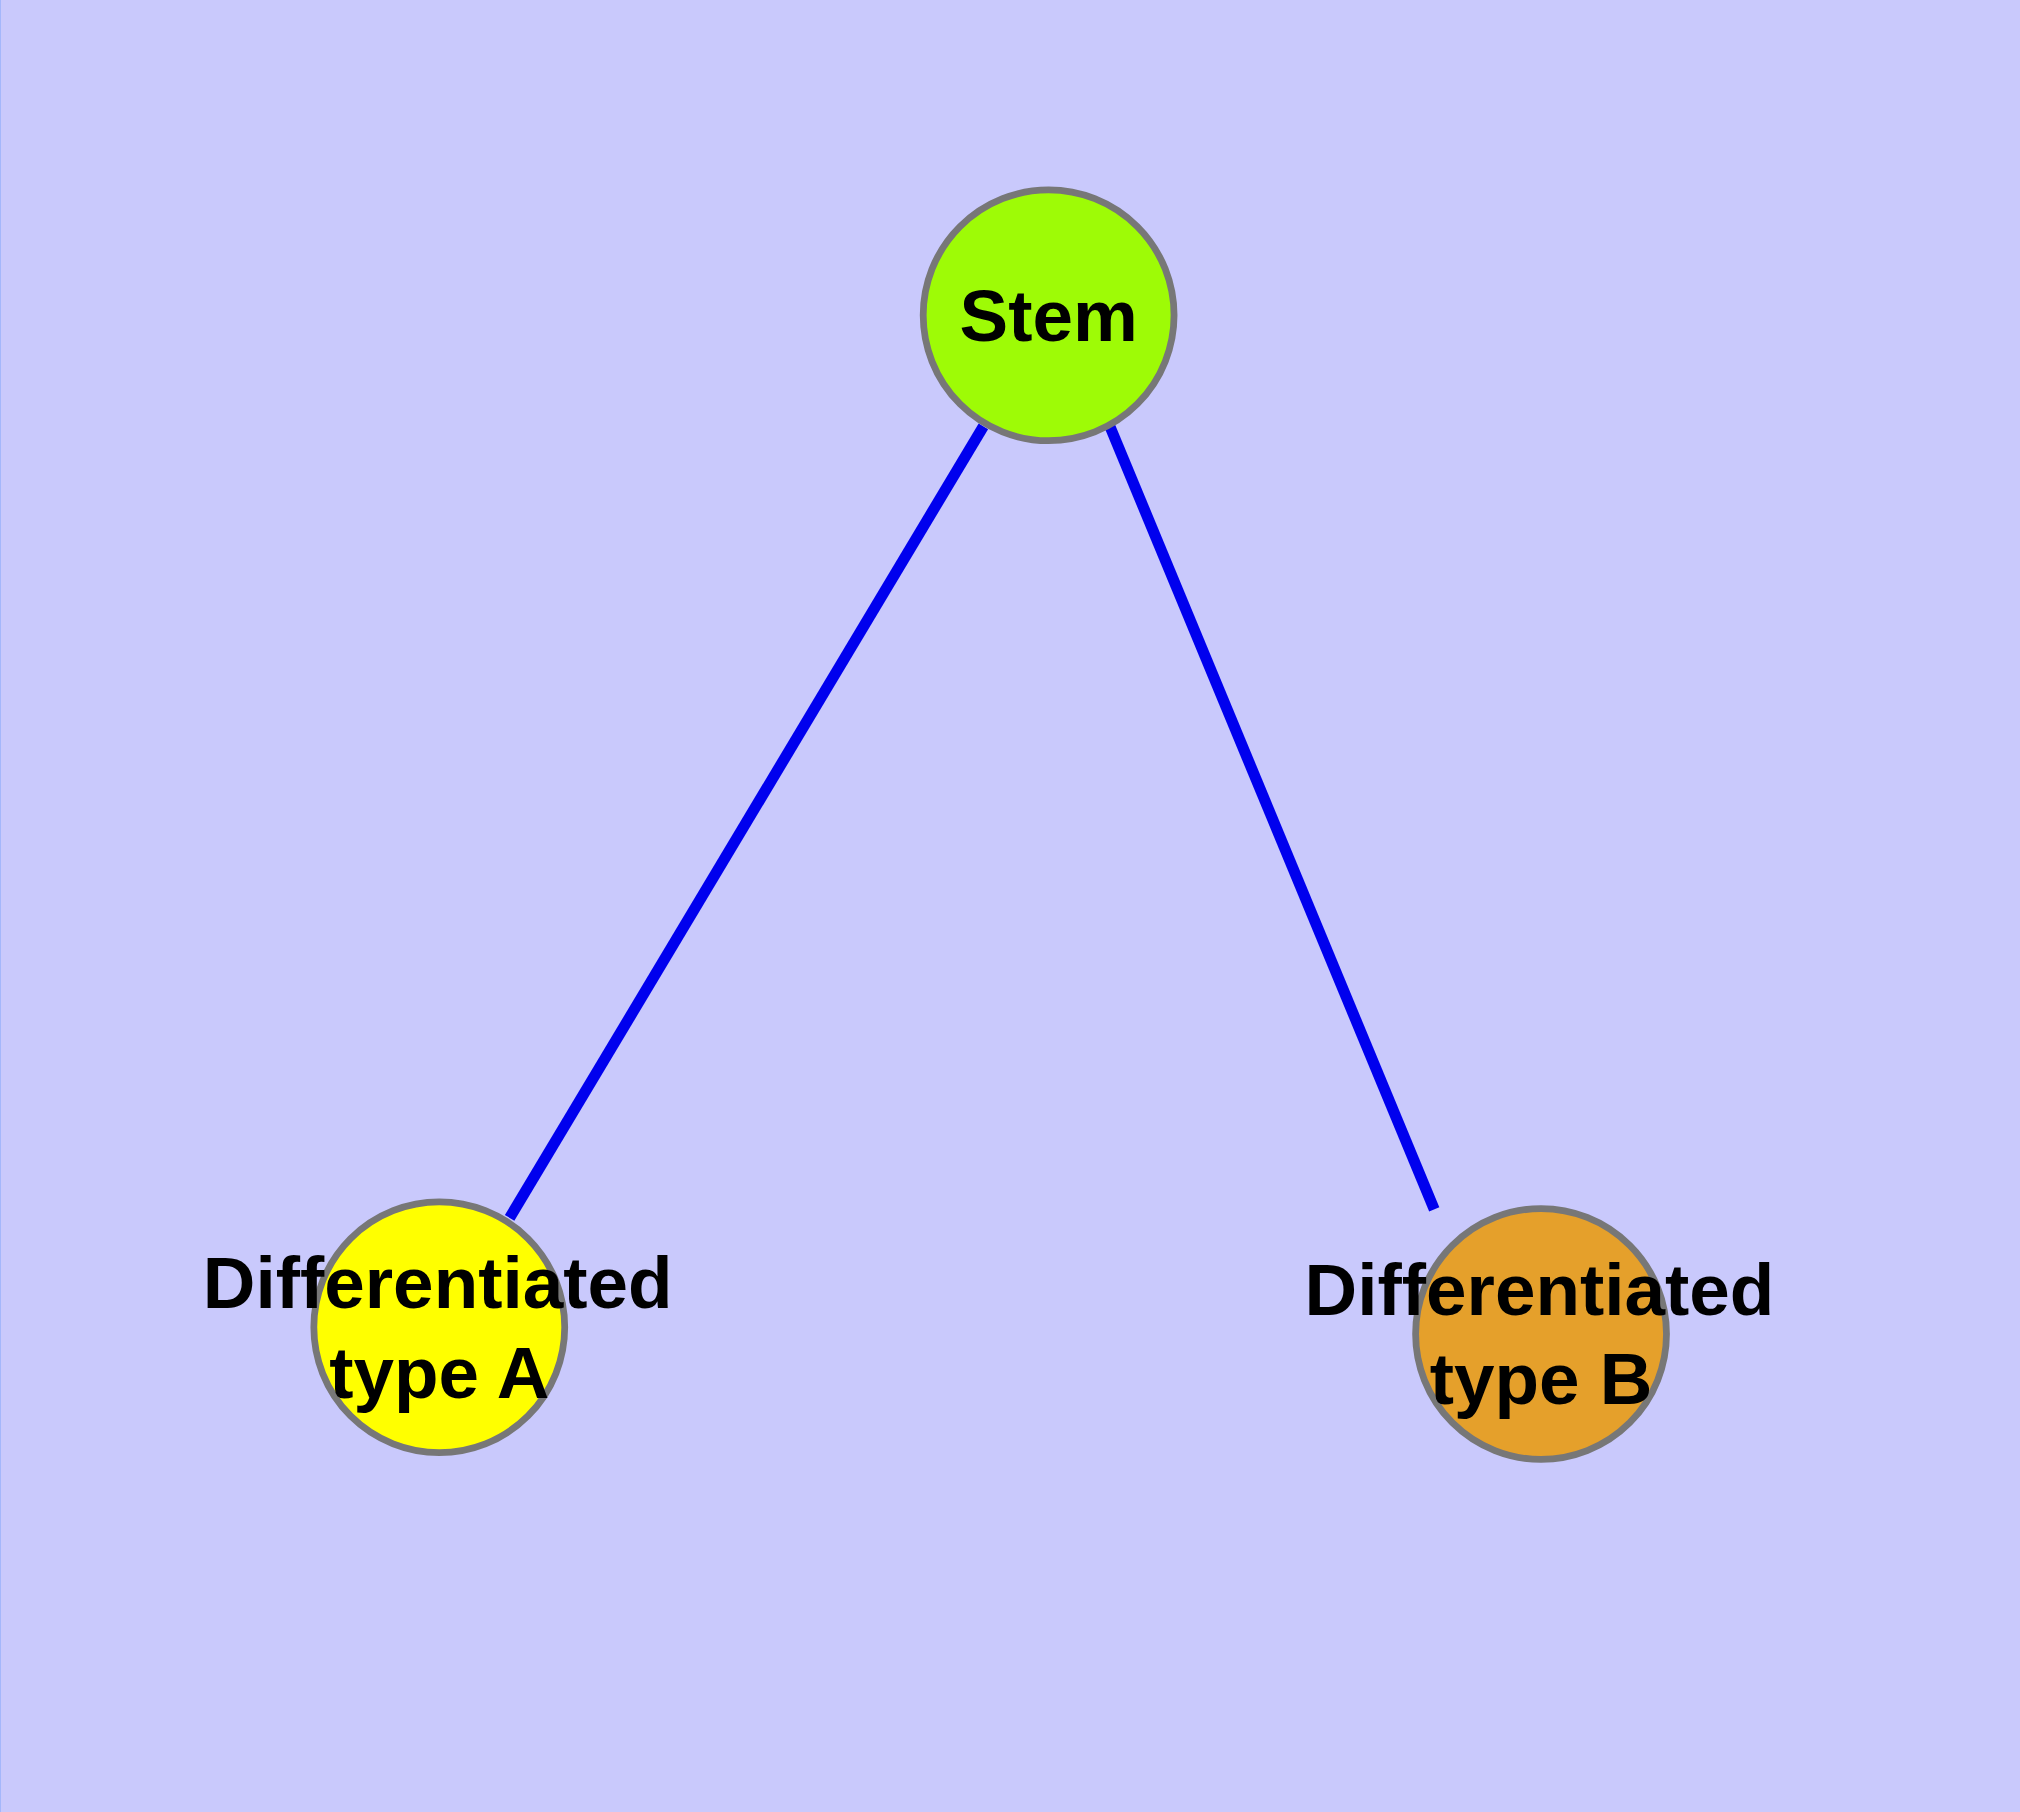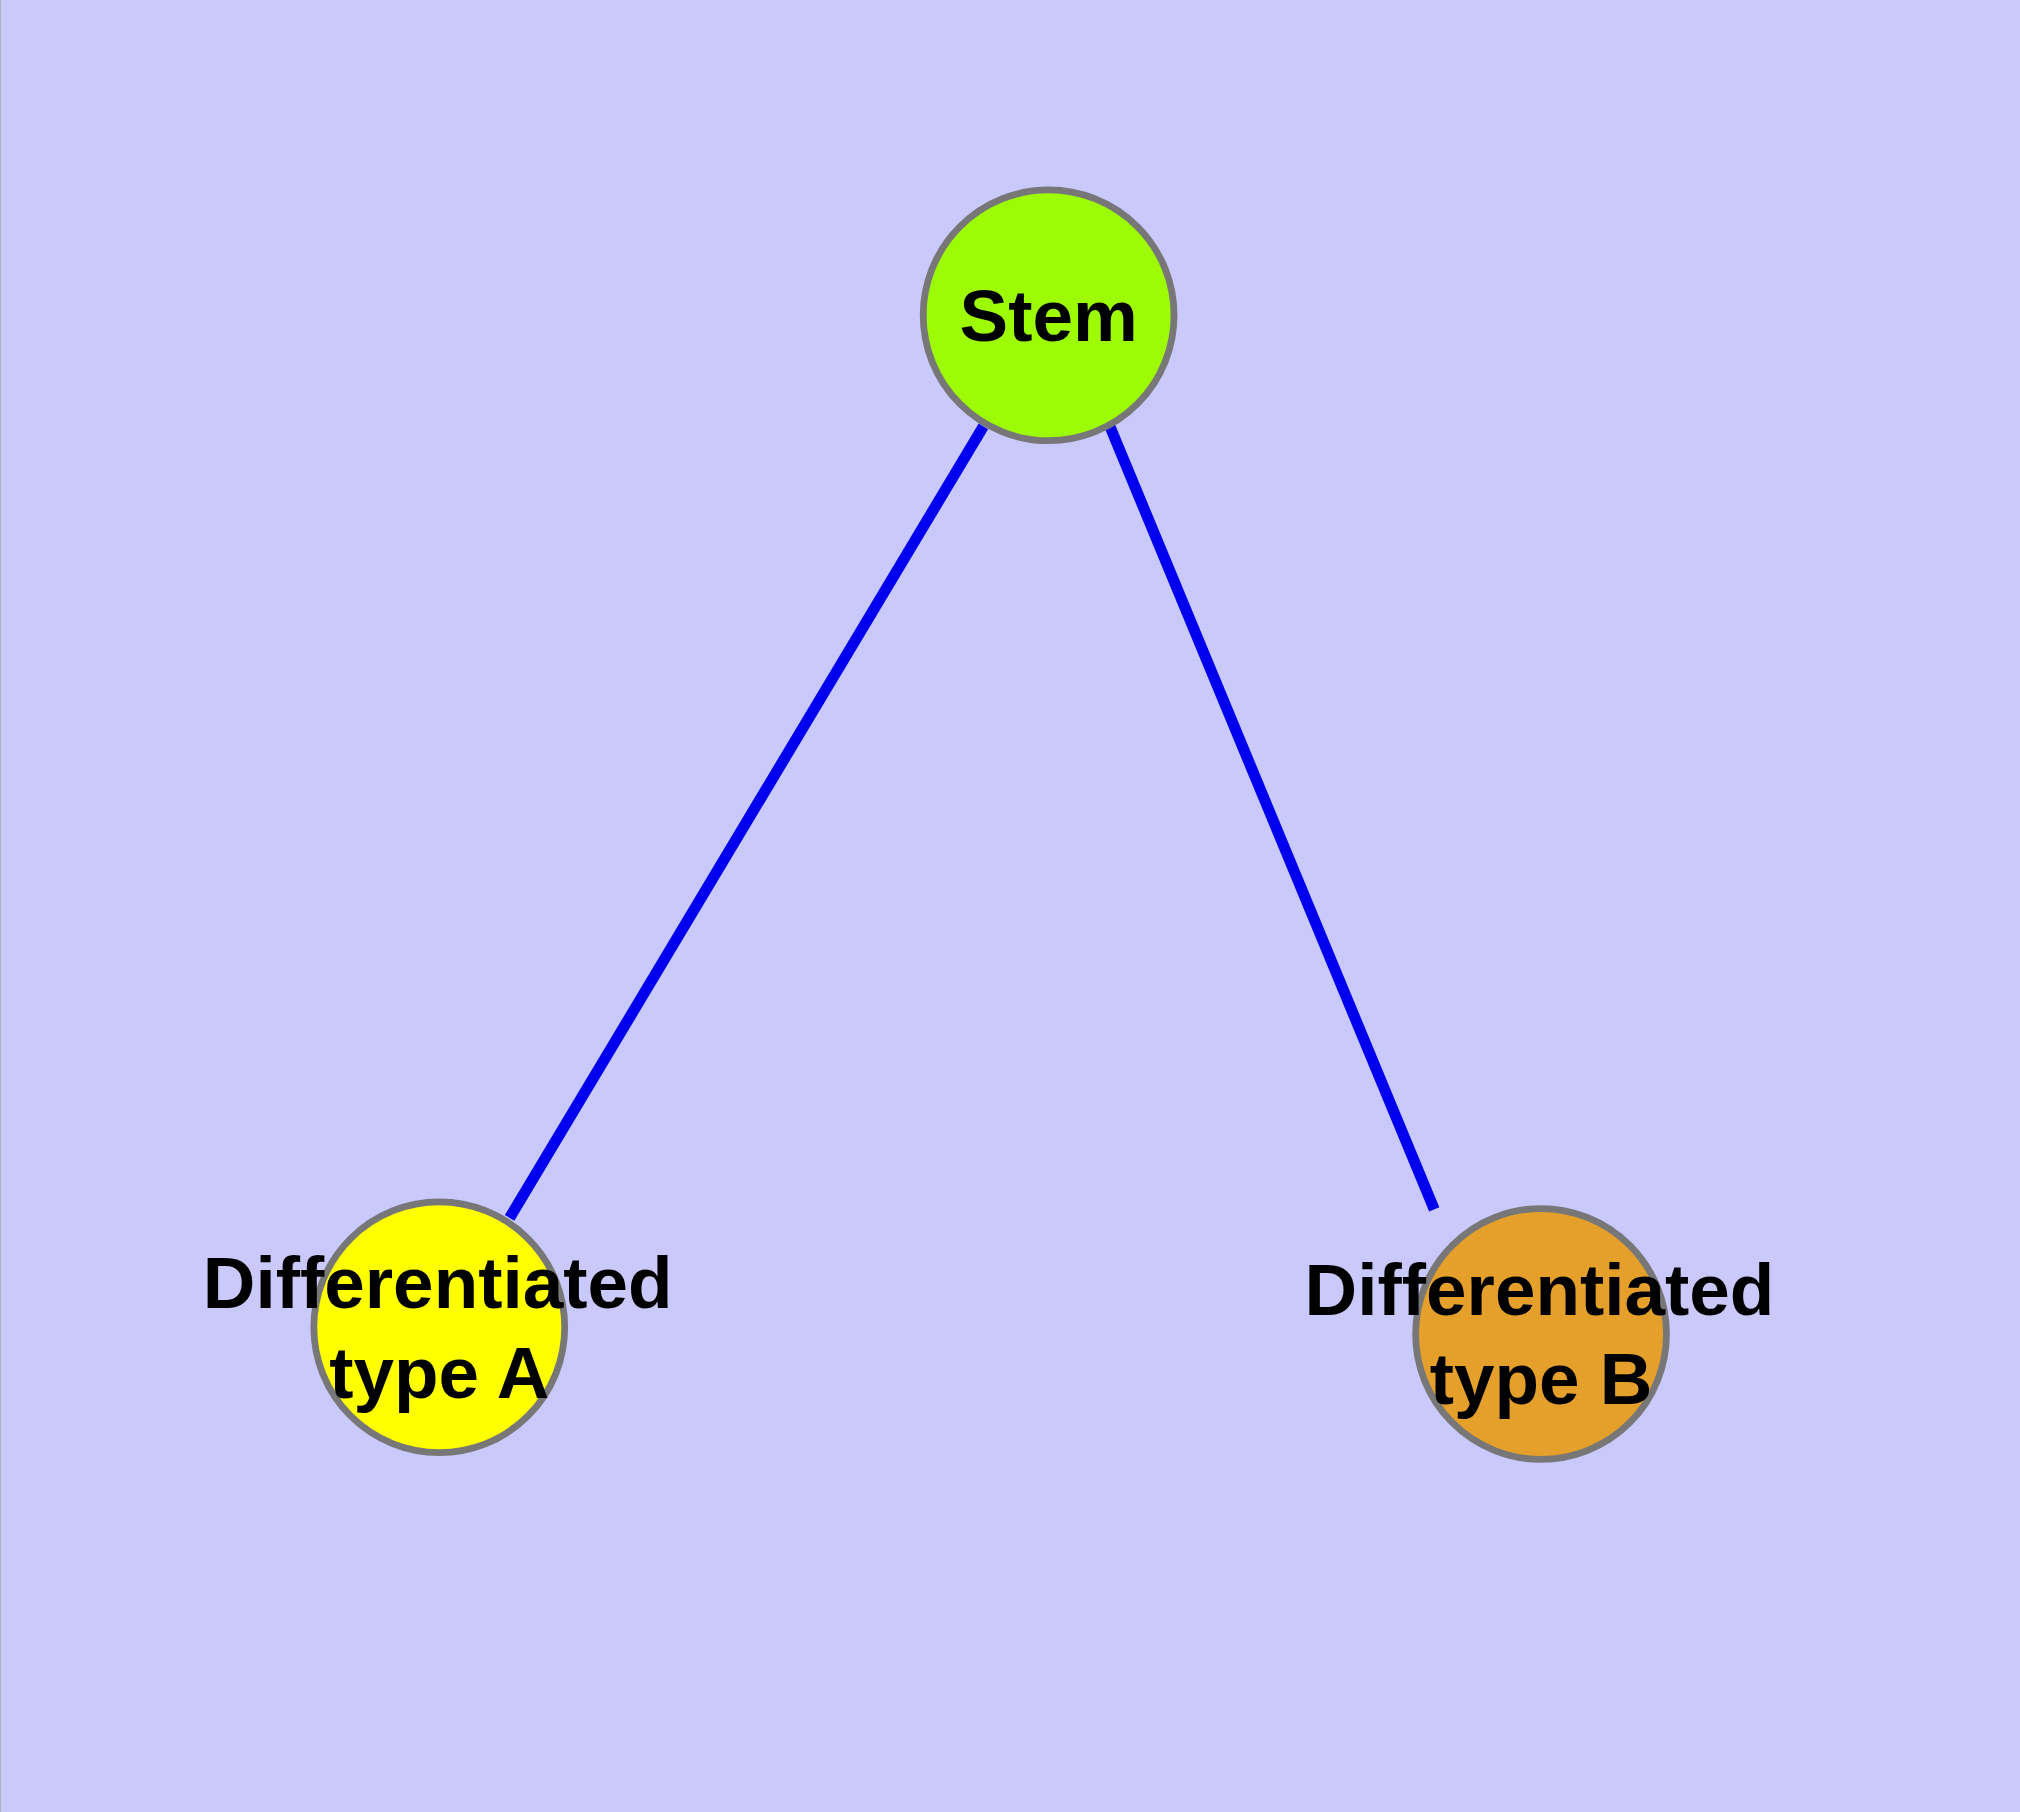--- a/index.html
+++ b/index.html
@@ -34,21 +34,21 @@
     fill: #000000;
     paint-order: normal;
   }
   .node-label-line {
     font-size: 86px;
   }
 </style>
 </head>
 <body style="background: rgb(201, 201, 252);">
 
-<div id="graph-canvas" style="background: #4d7c0f;">
+<div id="graph-canvas" style="background: #3b82f6;">
   <svg id="graph-svg" viewBox="0 0 2384 2138" xmlns="http://www.w3.org/2000/svg">
 
     <rect id="bg-rect" x="0" y="0" width="2384" height="2138" fill="#c9c9fc"></rect>
 
     <g id="edges-layer">
       <line id="edge-0" x1="1160" y1="503" x2="601" y2="1437" stroke="#0000ee" stroke-width="13" stroke-linecap="butt"></line>
       <line id="edge-1" x1="1308" y1="500" x2="1692" y2="1427" stroke="#0000ee" stroke-width="13" stroke-linecap="butt"></line>
     </g>
 
     <g id="nodes-layer">

